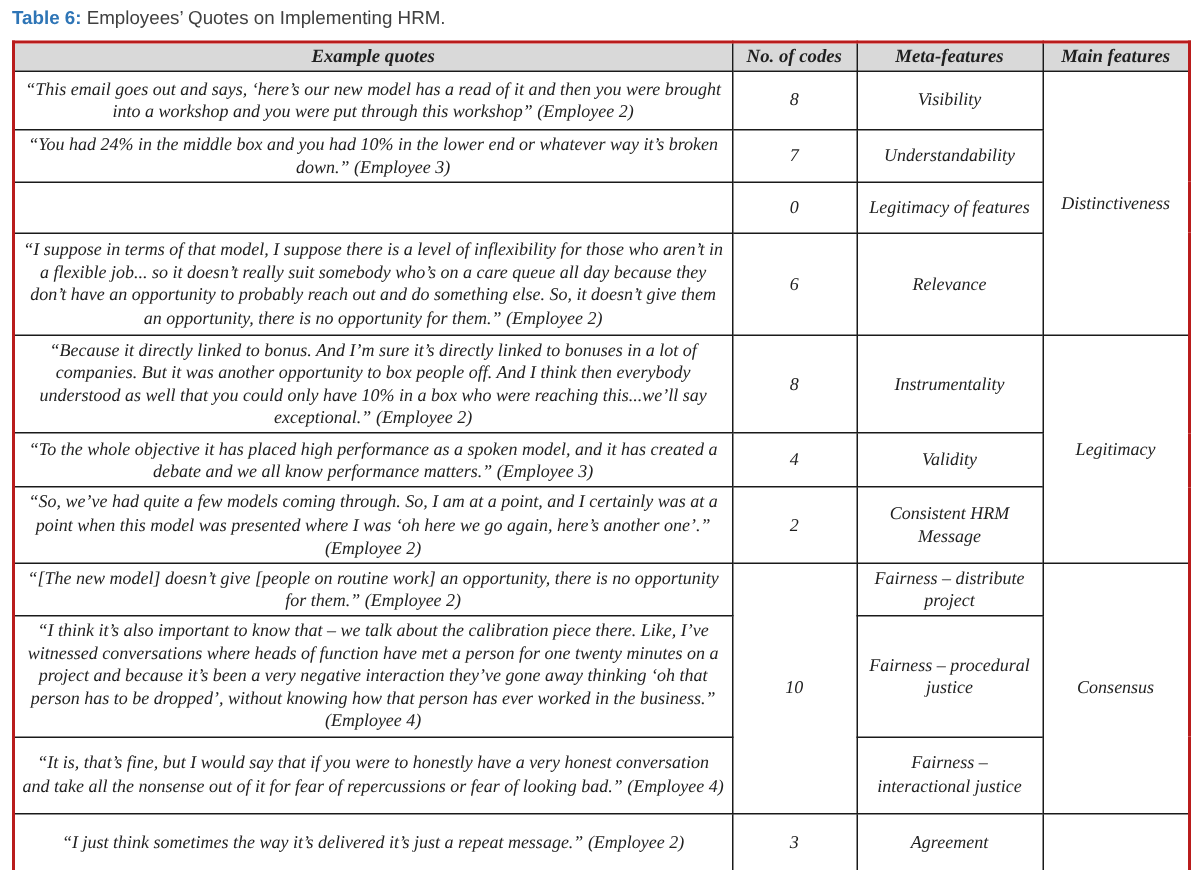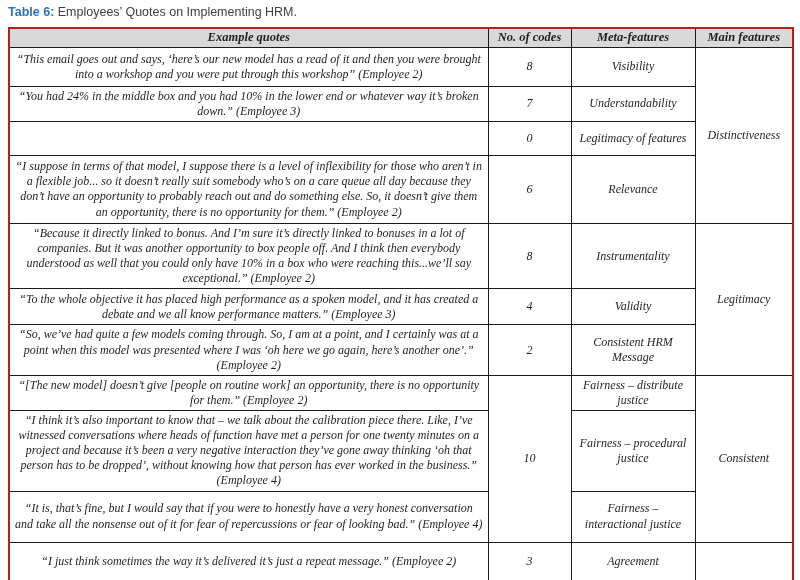--- a/index.html
+++ b/index.html
@@ -104,22 +104,22 @@
           <td class="meta-cell">Validity</td>
         </tr>
         <tr style="height: 50px; margin-top: 20px;">
           <td class="quote-cell">“So, we’ve had quite a few models coming through. So, I am at a point, and I certainly was at a point when this model was presented where I was ‘oh here we go again, here’s another one’.” (Employee 2)</td>
           <td class="codes-cell">2</td>
           <td class="meta-cell">Consistent HRM Message</td>
         </tr>
         <tr style="height: 35px;">
           <td class="quote-cell">“[The new model] doesn’t give [people on routine work] an opportunity, there is no opportunity for them.” (Employee 2)</td>
           <td class="codes-cell" rowspan="3">10</td>
-          <td class="meta-cell">Fairness – distribute justice</td>
-          <td class="main-cell" rowspan="3">Consistent</td>
+          <td class="meta-cell">Fairness – distribute project</td>
+          <td class="main-cell" rowspan="3">Consensus</td>
         </tr>
         <tr style="height: 79px;">
           <td class="quote-cell">“I think it’s also important to know that – we talk about the calibration piece there.  Like, I’ve witnessed conversations where heads of function have met a person for one twenty minutes on a project and because it’s been a very negative interaction they’ve gone away thinking ‘oh that person has to be dropped’, without knowing how that person has ever worked in the business.” (Employee 4)</td>
           <td class="meta-cell">Fairness – procedural justice</td>
         </tr>
         <tr style="height: 51px;">
           <td class="quote-cell">“It is, that’s fine, but I would say that if you were to honestly have a very honest conversation and take all the nonsense out of it for fear of repercussions or fear of looking bad.” (Employee 4)</td>
           <td class="meta-cell">Fairness – interactional justice</td>
         </tr>
         <tr style="height: 39px;">

